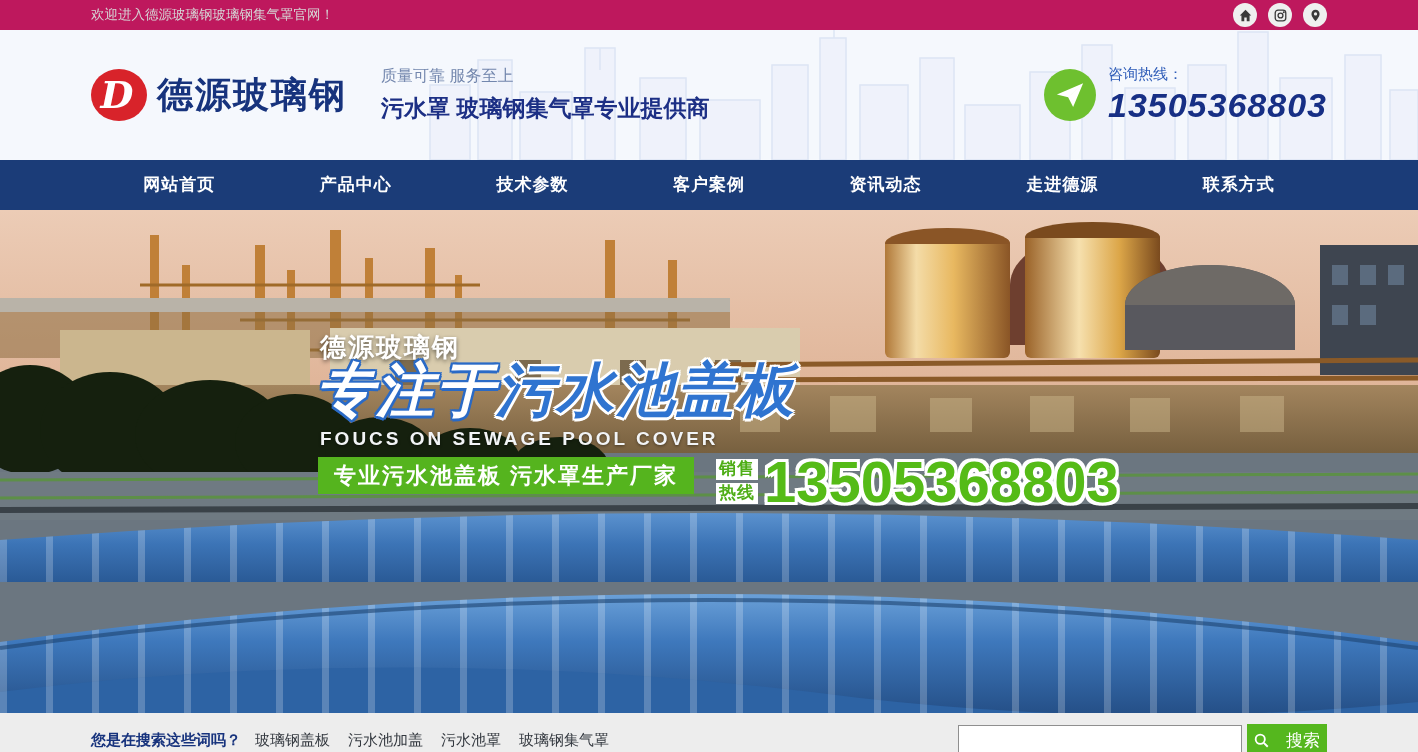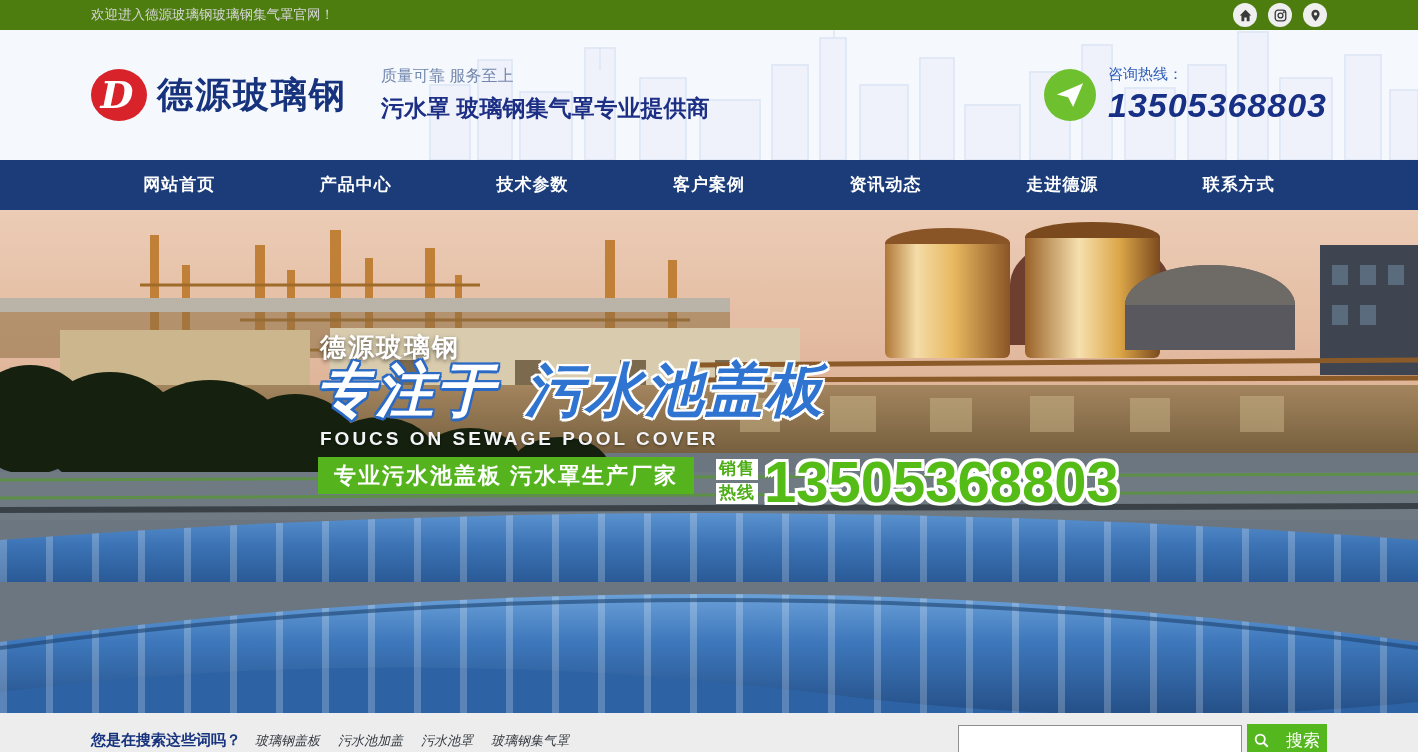--- a/index.html
+++ b/index.html
@@ -1,20 +1,20 @@
 <!DOCTYPE html>
 <html><head>
 <meta charset="utf-8">
 <style>
   * { margin:0; padding:0; box-sizing:border-box; }
   html,body { width:1418px; height:752px; overflow:hidden; background:#fff;
               font-family:"Liberation Sans","DejaVu Sans",sans-serif; }
 
   
-  .topbar { height:30px; background:#4d7c0f; display:flex; align-items:center; }
+  .topbar { height:30px; background:#be185d; display:flex; align-items:center; }
   .topbar-inner { width:1236px; margin:0 auto; display:flex; align-items:center; }
   .welcome { color:#d6d6d6; font-size:13.5px; }
   .topbar-icons { margin-left:auto; display:flex; gap:11px; }
   .tb-ic { width:24px; height:24px; border-radius:50%; background:#efefef;
            display:flex; align-items:center; justify-content:center; cursor:pointer; }
   .tb-ic svg { width:13px; height:13px; }
 
   
   .header { height:130px; background:#f5f8fd; position:relative; overflow:hidden; }
   .skyline { position:absolute; inset:0; opacity:.85; pointer-events:none; }
@@ -51,40 +51,40 @@
                 font-weight:bold; letter-spacing:2px; text-shadow:0 2px 4px rgba(0,0,0,.55); }
   .hero-headline { position:absolute; left:316px; top:142px; font-size:58px; font-weight:900;
                    font-style:italic; letter-spacing:2px; white-space:nowrap; }
   .hl-white { color:#fff;
       text-shadow:-2px -2px 0 #2a6ac6, 2px -2px 0 #2a6ac6, -2px 2px 0 #2a6ac6,
                    2px 2px 0 #2a6ac6, -2px 0 0 #2a6ac6, 2px 0 0 #2a6ac6,
                    0 -2px 0 #2a6ac6, 0 3px 0 #2a6ac6; }
   .hl-blue { color:#2f74d0;
       text-shadow:-2px -2px 0 #fff, 2px -2px 0 #fff, -2px 2px 0 #fff,
                    2px 2px 0 #fff, -2px 0 0 #fff, 2px 0 0 #fff,
-                   0 -2px 0 #fff, 0 3px 0 #fff;margin-left:29px; }
+                   0 -2px 0 #fff, 0 3px 0 #fff; }
   .hero-sub { position:absolute; left:320px; top:218px; color:#f2f4f6; font-size:19px;
               font-weight:bold; letter-spacing:3px; text-shadow:0 1px 3px rgba(0,0,0,.45); }
   .hero-chip { position:absolute; left:318px; top:247px; height:37px; line-height:37px;
                padding:0 16px; background:#55b41e; color:#fff; font-size:22px;
                font-weight:bold; letter-spacing:2px; cursor:pointer; }
   .sales { position:absolute; left:716px; top:238px; display:flex; align-items:center; }
   .sales-chips { display:flex; flex-direction:column; gap:3px; margin-right:6px; }
   .sales-chip { background:#fff; color:#4fae17; font-size:17px; font-weight:900;
                 padding:1px 3px; line-height:1.1; letter-spacing:1px; }
   .sales-number { font-size:58px; font-weight:900; color:#55bb17; letter-spacing:0;
       text-shadow:-3px -3px 0 #fff, 3px -3px 0 #fff, -3px 3px 0 #fff, 3px 3px 0 #fff,
                   -3px 0 0 #fff, 3px 0 0 #fff, 0 -3px 0 #fff, 0 3px 0 #fff; }
 
   
   .searchbar { height:55px; background:#ededed; display:flex; align-items:center; }
   .searchbar-inner { width:1236px; margin:0 auto; display:flex; align-items:center; }
   .search-prompt { font-size:15px; font-weight:bold; color:#17337d; margin-right:14px; }
   .keywords { display:flex; gap:18px; }
-  .keyword { font-size:13px; color:#33383f; cursor:pointer;font-style:italic; }
+  .keyword { font-size:15px; color:#33383f; cursor:pointer; }
   .search-group { margin-left:auto; display:flex; align-items:center; }
   .search-input { width:284px; height:31px; border:1px solid #8f8f8f; background:#fff;
                   font-size:14px; padding:0 8px; outline:none; }
   .search-btn { width:80px; height:33px; margin-left:5px; background:#55b71e; border:none;
                 color:#fff; font-size:17px; display:flex; align-items:center;
                 justify-content:center; gap:17px; cursor:pointer; }
   .search-btn svg { width:15px; height:15px; }
 </style>
 </head>
 <body>

